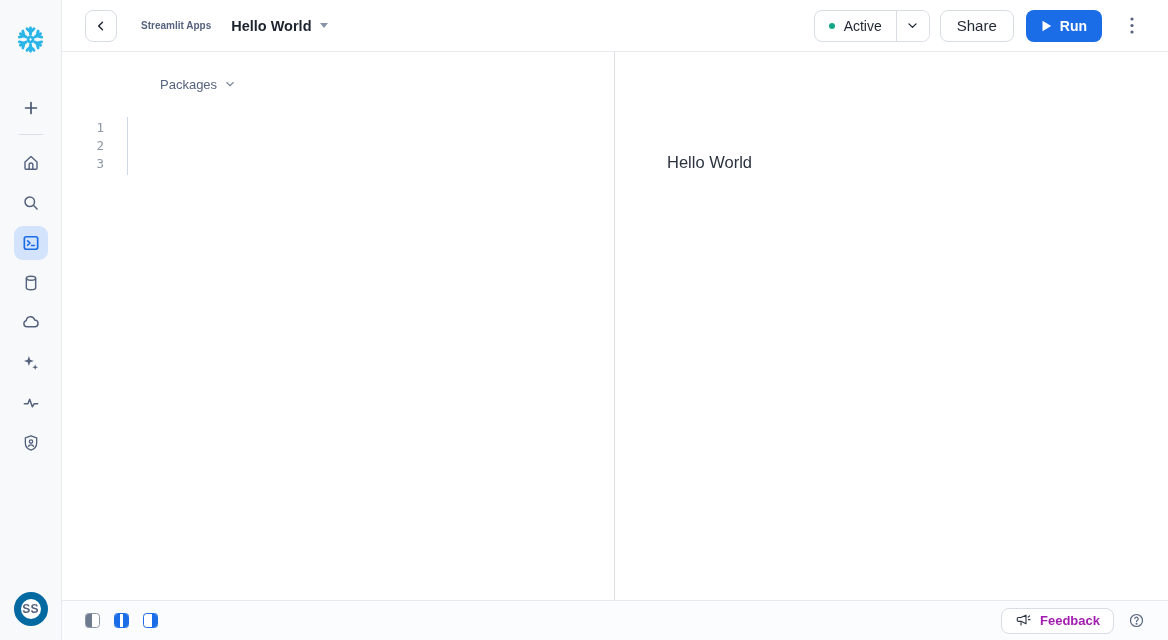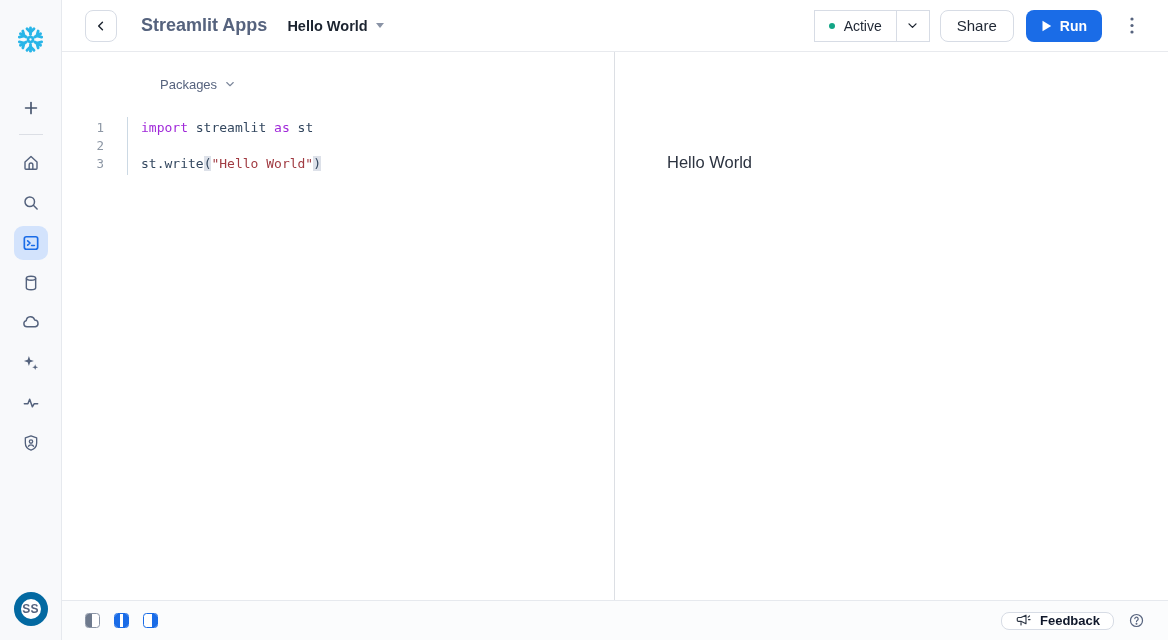--- a/index.html
+++ b/index.html
@@ -16,25 +16,25 @@
   .plus-item { margin-top:32px; }
   .nav-stack { display:flex; flex-direction:column; align-items:center; }
   .avatar { position:absolute; bottom:14px; left:50%; transform:translateX(-50%); width:34px; height:34px; border-radius:50%; background:#fff; border:7px solid #0369a1; color:#56637e; font-size:12px; font-weight:600; display:flex; align-items:center; justify-content:center; letter-spacing:.3px; cursor:pointer; }
 
   
   .main { display:flex; flex-direction:column; flex:1; min-width:0; }
 
   
   .hdr { height:52px; flex:0 0 52px; background:#fff; border-bottom:1px solid #e8eaee; display:flex; align-items:center; padding:0 24px 0 23px; }
   .back-btn { width:32px; height:32px; border:1px solid #d7dce5; border-radius:8px; background:#fff; display:flex; align-items:center; justify-content:center; cursor:pointer; }
-  .crumb { margin-left:24px; font-size:18px; font-weight:600; color:#56637e; }
+  .crumb { margin-left:24px; font-size:10px; font-weight:600; color:#56637e; }
   .title { margin-left:20px; font-size:14.5px; font-weight:700; color:#1c2430; }
   .title-caret { margin-left:8px; width:0; height:0; border-left:4.5px solid transparent; border-right:4.5px solid transparent; border-top:5px solid #8a93a6; display:inline-block; }
   .hdr-spacer { flex:1; }
-  .status-group { display:flex; align-items:center; height:32px; border:1px solid #d7dce5; border-radius:0; background:#fff; overflow:hidden; }
+  .status-group { display:flex; align-items:center; height:32px; border:1px solid #d7dce5; border-radius:8px; background:#fff; overflow:hidden; }
   .status-main { display:flex; align-items:center; gap:9px; padding:0 14px; height:100%; cursor:pointer; }
   .status-dot { width:6px; height:6px; border-radius:50%; background:#12A586; }
   .status-label { font-size:14px; font-weight:500; color:#1e2633; }
   .status-sep { width:1px; height:100%; background:#d7dce5; }
   .status-caret-btn { width:32px; height:100%; display:flex; align-items:center; justify-content:center; background:#fff; border:none; cursor:pointer; }
   .share-btn { margin-left:10px; height:32px; padding:0 16px; border:1px solid #d7dce5; border-radius:8px; background:#fff; font-size:15px; font-weight:500; color:#1e2633; cursor:pointer; font-family:inherit; }
   .run-btn { margin-left:12px; height:32px; padding:0 15px; border:none; border-radius:8px; background:#1A6CE7; color:#fff; font-size:14px; font-weight:600; display:flex; align-items:center; gap:8px; cursor:pointer; font-family:inherit; }
   .kebab-btn { margin-left:18px; width:24px; height:32px; background:none; border:none; display:flex; align-items:center; justify-content:center; cursor:pointer; }
 
   
@@ -61,21 +61,21 @@
   .pane-toggles { display:flex; align-items:center; gap:14px; }
   .pane-btn { background:none; border:none; padding:0; cursor:pointer; display:flex; }
   .pane-ico { position:relative; width:15px; height:15px; border:1.5px solid; border-radius:3.5px; overflow:hidden; background:#fff; }
   .pane-ico .fill { position:absolute; top:0; bottom:0; }
   .pane-ico.gray { border-color:#8b95a6; }
   .pane-ico.gray .fill { left:0; width:6px; background:#6e7a8d; }
   .pane-ico.blue { border-color:#1A6CE7; }
   .pane-ico.blue .l { left:0; width:5px; background:#1A6CE7; }
   .pane-ico.blue .r { right:0; width:5px; background:#1A6CE7; }
   .ftr-spacer { flex:1; }
-  .feedback-btn { height:18px; padding:0 13px; border:1px solid #d7dce5; border-radius:8px; background:#fff; display:flex; align-items:center; gap:8px; font-size:13px; font-weight:600; color:#0f172a; cursor:pointer; font-family:inherit; }
+  .feedback-btn { height:26px; padding:0 13px; border:1px solid #d7dce5; border-radius:8px; background:#fff; display:flex; align-items:center; gap:8px; font-size:13px; font-weight:600; color:#a21caf; cursor:pointer; font-family:inherit; }
   .help-btn { margin-left:13px; width:18px; height:18px; background:none; border:none; padding:0; cursor:pointer; display:flex; align-items:center; justify-content:center; }
 </style>
 </head>
 <body>
 
 <div class="app">
 
   <aside class="sidebar">
     <div class="logo-wrap">
       <svg width="31" height="31" viewBox="0 0 24 24" fill="none">
@@ -251,25 +251,20 @@
                 <polyline points="5.5,9 12,15.5 18.5,9"></polyline>
               </svg>
           </span>
         </div>
 
         <div class="code-block">
           <div class="gutter">
             <span class="ln">1</span>
             <span class="ln">2</span>
             <span class="ln">3</span>
-          </div>
-          <div class="code-col">
-            <span class="code-line"><span class="tok kw">import </span><span class="tok id">streamlit </span><span class="tok kw">as </span><span class="tok id">st</span></span>
-            <span class="code-line"></span>
-            <span class="code-line"><span class="tok id">st</span><span class="tok pl">.</span><span class="tok id">write</span><span class="tok paren">(</span><span class="tok str">"Hello World"</span><span class="tok paren">)</span></span>
           </div>
         </div>
       </section>
 
       <section class="preview-pane">
         <p class="preview-output">Hello World</p>
       </section>
     </div>
 
     <footer class="ftr">

